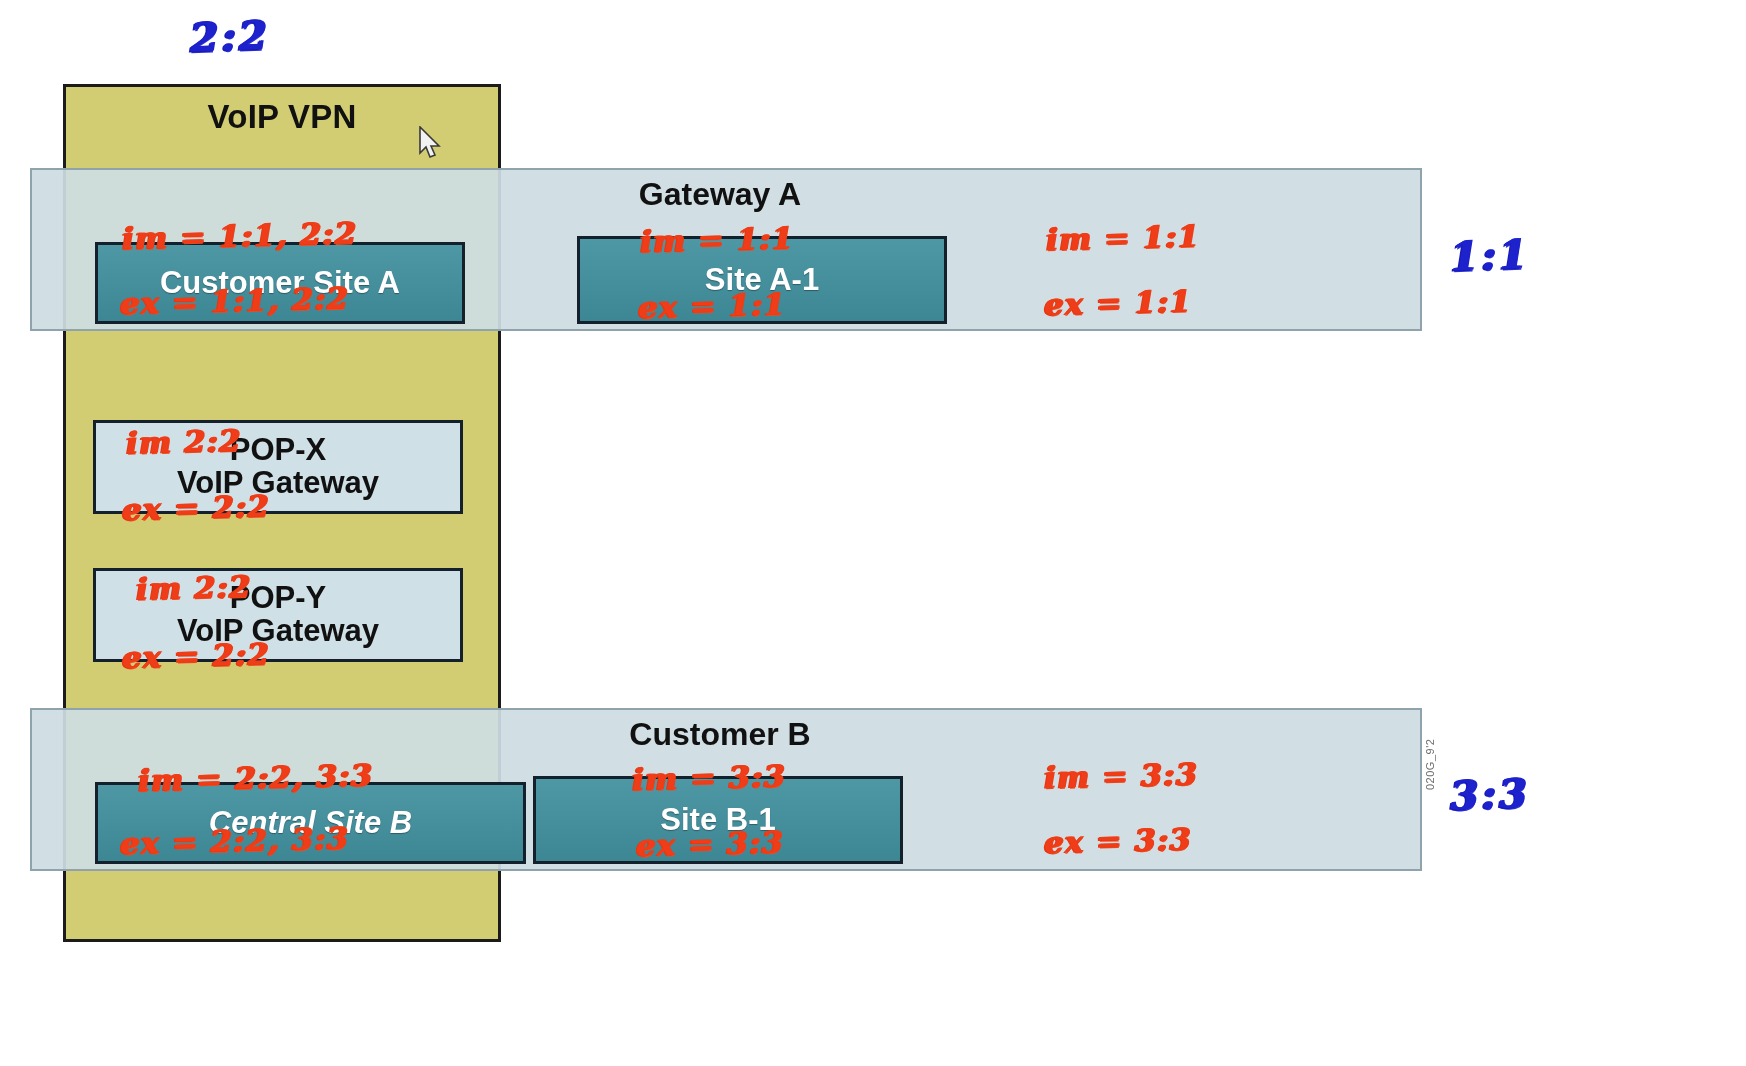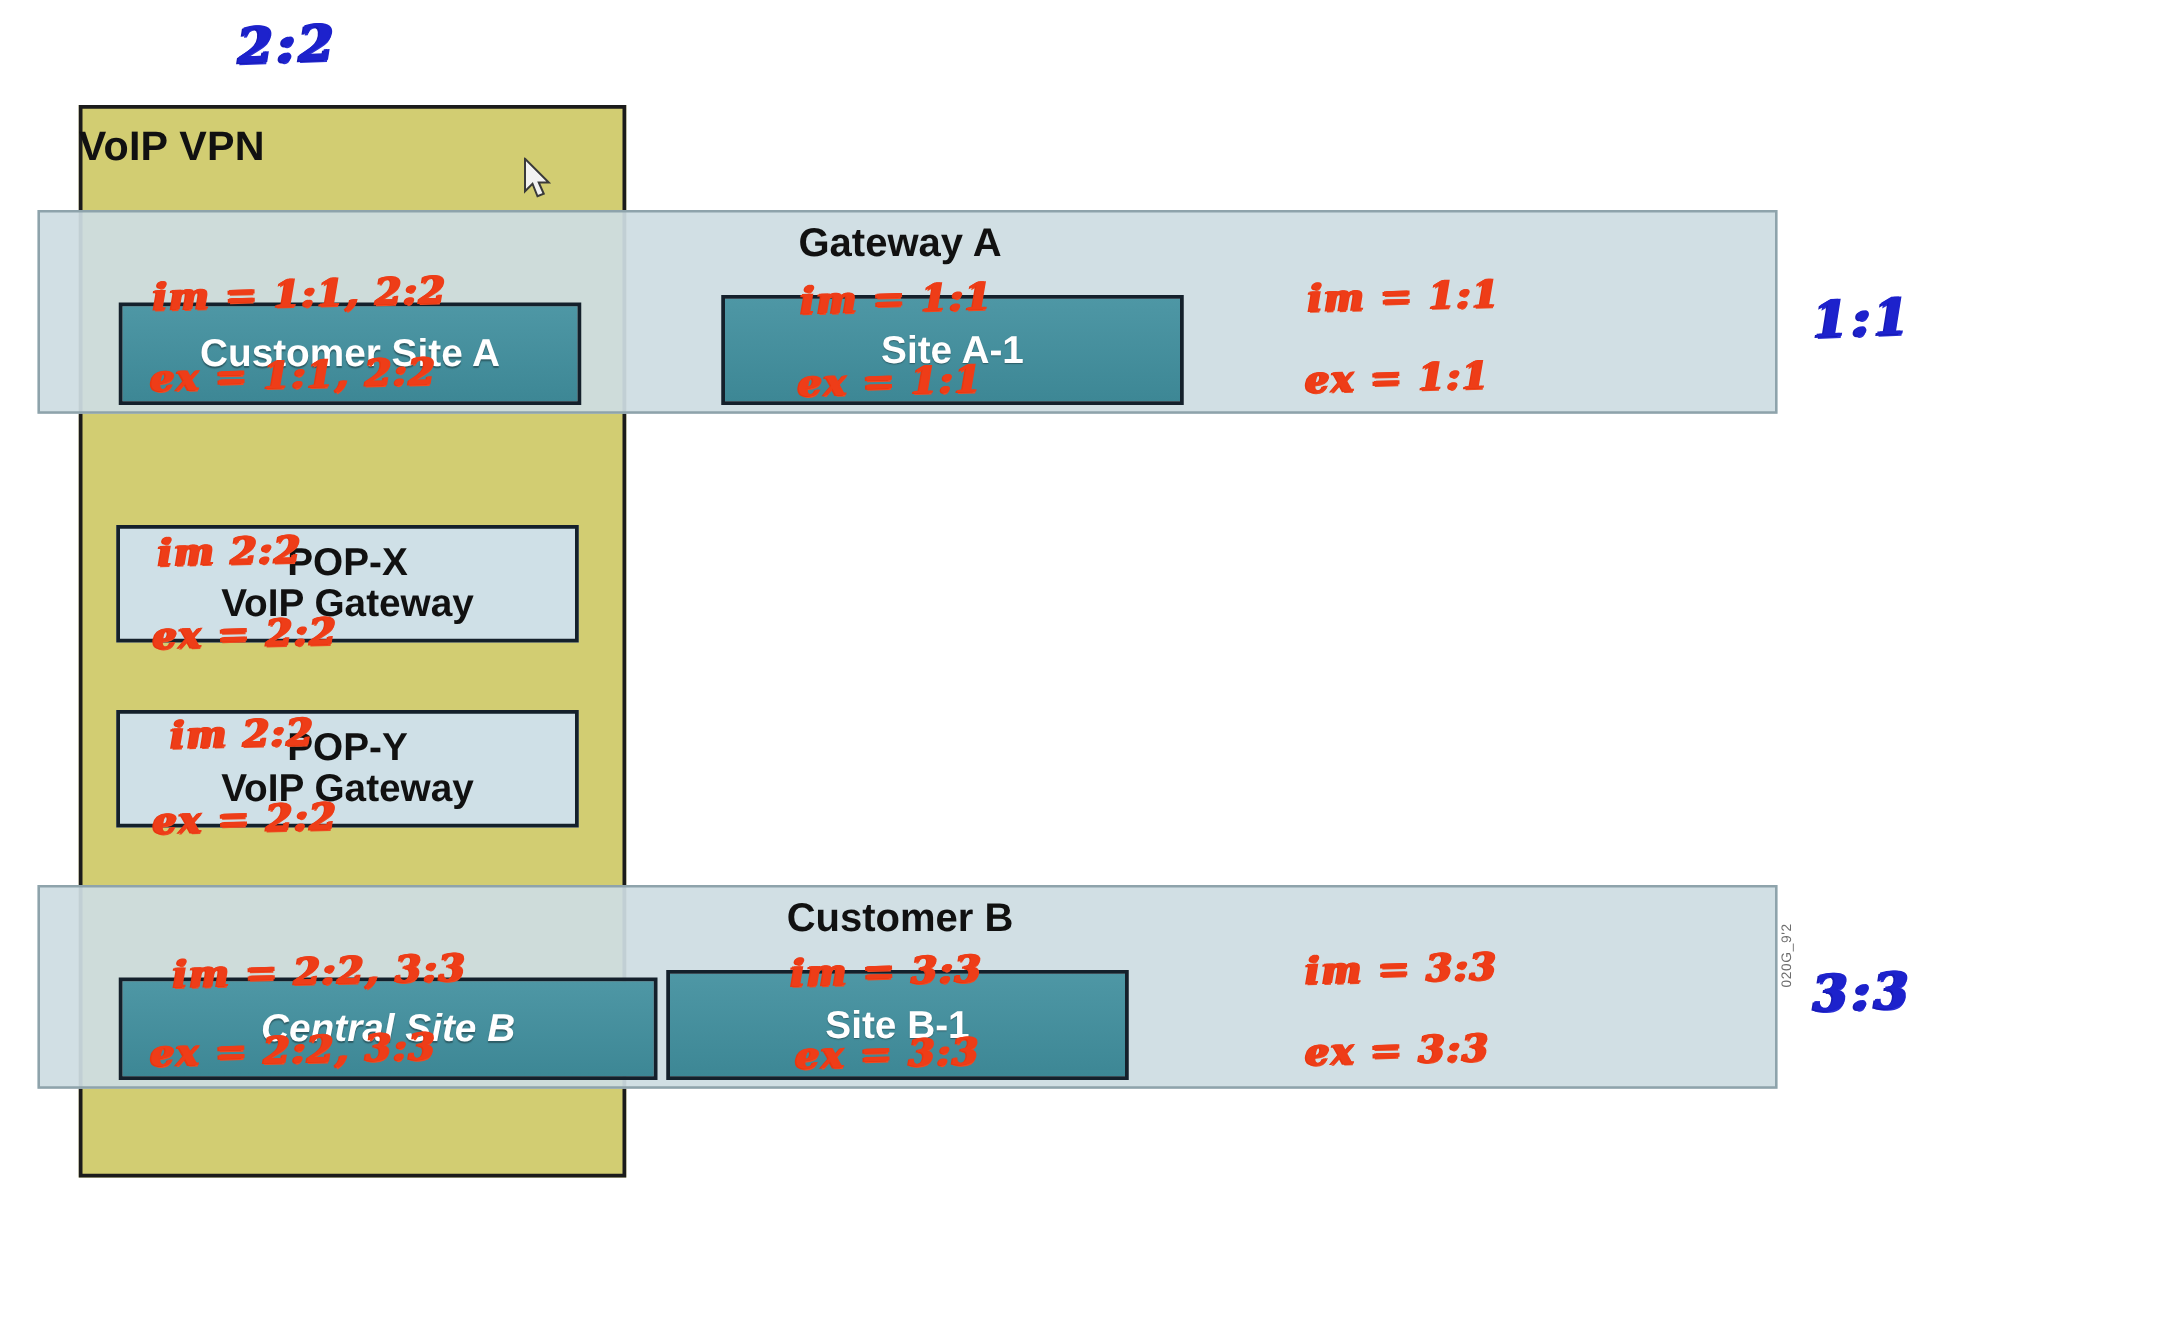--- a/index.html
+++ b/index.html
@@ -29,21 +29,21 @@
     height: 858px;
     background: #d2cd72;
     border: 3px solid #1b1b1b;
     box-sizing: border-box;
   }
   .vpn-title {
     position: absolute;
     left: 63px;
     top: 98px;
     width: 438px;
-    text-align: left;
+    text-align: center;
     font-size: 33px;
     font-weight: bold;
     color: #111111;
     letter-spacing: .2px;
   }
 
   
   .cust-band {
     position: absolute;
     background: rgba(205,221,226,0.93);

